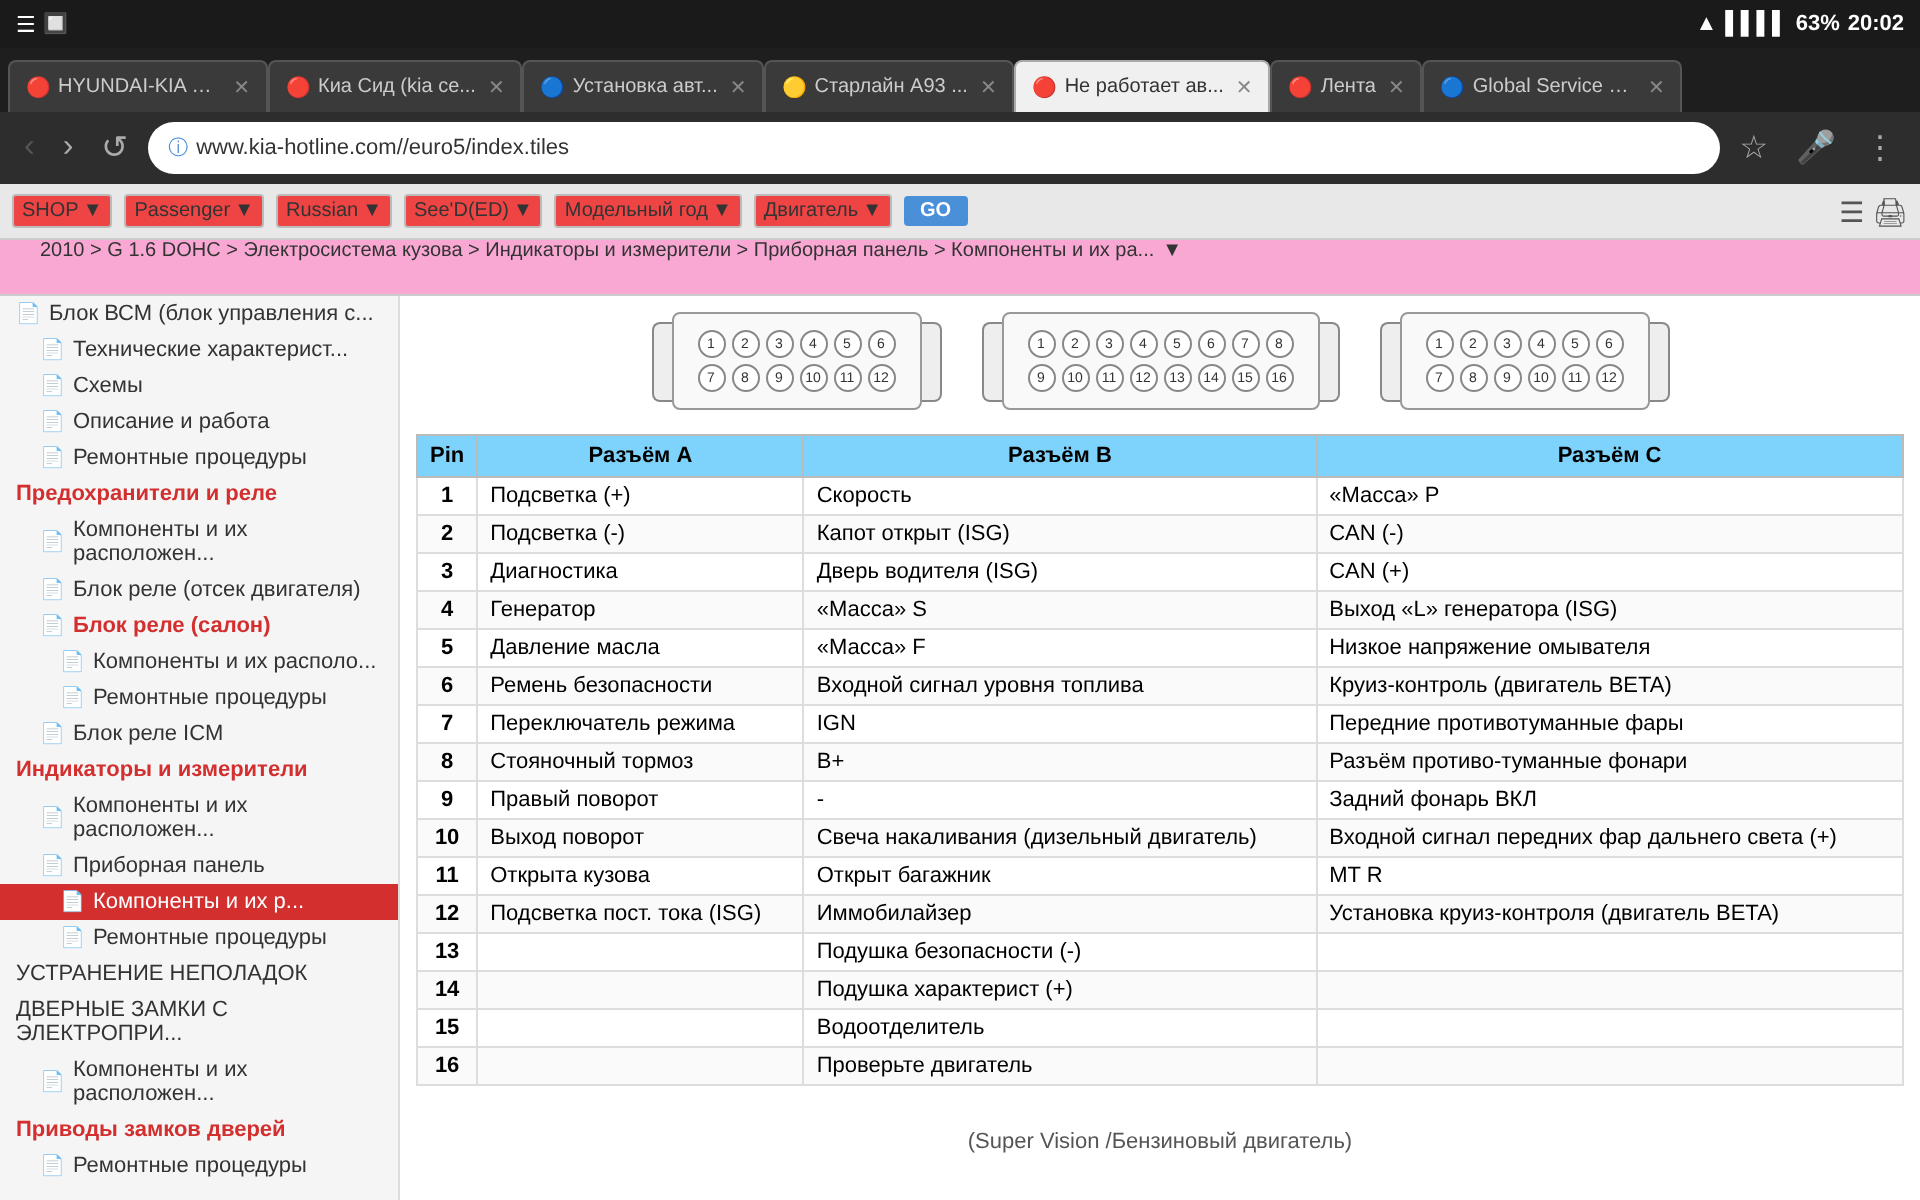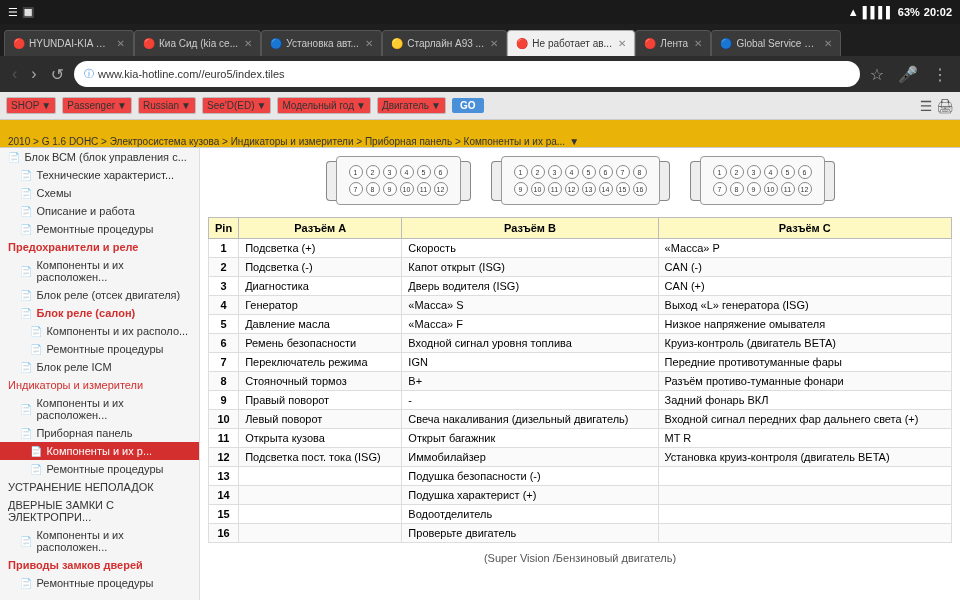--- a/index.html
+++ b/index.html
@@ -137,24 +137,24 @@
     .main-content {
       display: flex;
       height: calc(600px - 24px - 32px - 36px - 28px - 28px);
       background: white;
       overflow: hidden;
     }
 
     
     .breadcrumb-bar {
       height: 28px;
-      background: #eab308;
-      display: flex;
-      align-items: flex-end;
-      padding: 0 8px;
+      background: #f9a8d4;
+      display: flex;
+      align-items: flex-start;
+      padding: 0 20px;
       font-size: 10px;
       color: #333;
       border-bottom: 1px solid #ccc;
       overflow: hidden;
       white-space: nowrap;
     }
 
     
     .sidebar {
       width: 200px;
@@ -212,21 +212,21 @@
       font-size: 7px; color: #333; background: white;
     }
 
     
     .data-table {
       width: 100%;
       border-collapse: collapse;
       font-size: 11px;
     }
     .data-table th {
-      background: #fef9c3;
+      background: #7dd3fc;
       border: 1px solid #bbb;
       padding: 4px 6px;
       text-align: center;
       font-weight: bold;
       font-size: 11px;
     }
     .data-table td {
       border: 1px solid #ddd;
       padding: 3px 6px;
       font-size: 11px;
@@ -387,21 +387,21 @@
       <span>Компоненты и их располо...</span>
     </div>
     <div class="sidebar-item sidebar-indent2">
       <span class="doc-icon">📄</span>
       <span>Ремонтные процедуры</span>
     </div>
     <div class="sidebar-item sidebar-indent">
       <span class="doc-icon">📄</span>
       <span>Блок реле ICM</span>
     </div>
-    <div class="sidebar-item" style="color:#d32f2f; font-weight:normal;text-align:center;">
+    <div class="sidebar-item" style="color:#d32f2f; font-weight:bold;text-align:center;">
       <span>Индикаторы и измерители</span>
     </div>
     <div class="sidebar-item sidebar-indent">
       <span class="doc-icon">📄</span>
       <span>Компоненты и их расположен...</span>
     </div>
     <div class="sidebar-item sidebar-indent">
       <span class="doc-icon">📄</span>
       <span>Приборная панель</span>
     </div>
@@ -570,21 +570,21 @@
             <td>Разъём противо-туманные фонари</td>
           </tr>
           <tr>
             <td class="pin-col">9</td>
             <td>Правый поворот</td>
             <td>-</td>
             <td>Задний фонарь ВКЛ</td>
           </tr>
           <tr>
             <td class="pin-col">10</td>
-            <td>Левый поворот</td>
+            <td>Выход поворот</td>
             <td>Свеча накаливания (дизельный двигатель)</td>
             <td>Входной сигнал передних фар дальнего света (+)</td>
           </tr>
           <tr>
             <td class="pin-col">11</td>
             <td>Открыта кузова</td>
             <td>Открыт багажник</td>
             <td>MT R</td>
           </tr>
           <tr>
@@ -613,17 +613,17 @@
           </tr>
           <tr>
             <td class="pin-col">16</td>
             <td></td>
             <td>Проверьте двигатель</td>
             <td></td>
           </tr>
         </tbody>
     </table>
 
-    <div style="font-size:11px; color:#555; margin-top:9px; text-align:center;">
+    <div style="font-size:11px; color:#555; margin-top:22px; text-align:center;">
       (Super Vision /Бензиновый двигатель)
     </div>
   </div>
 </div>
 
 </body></html>

